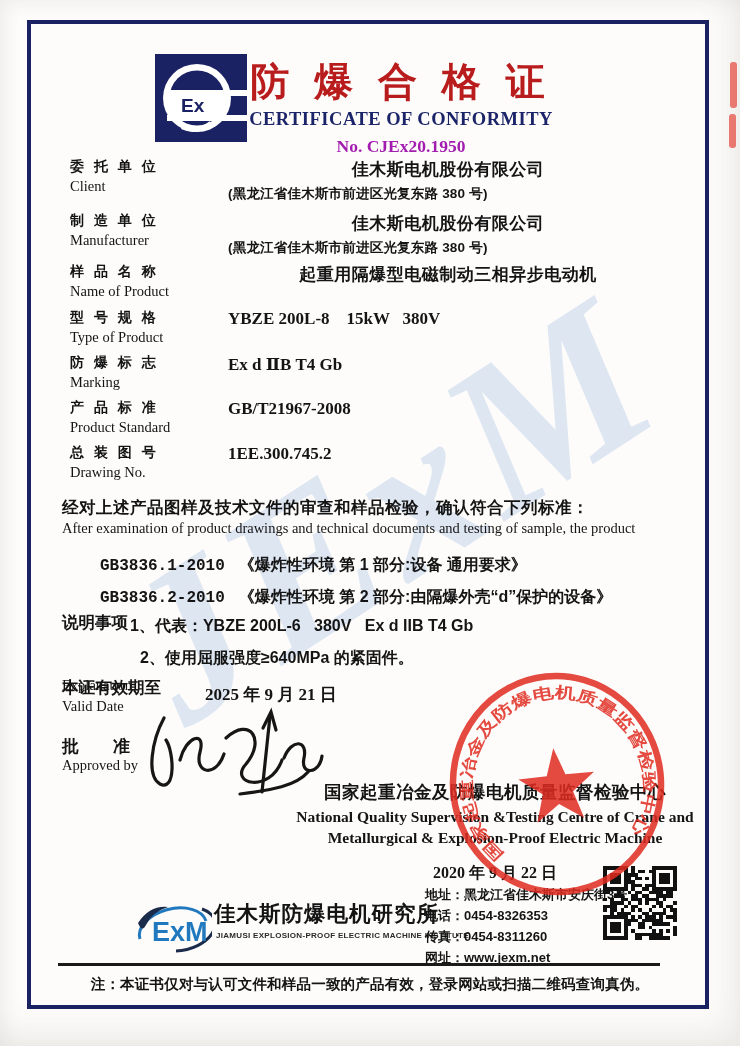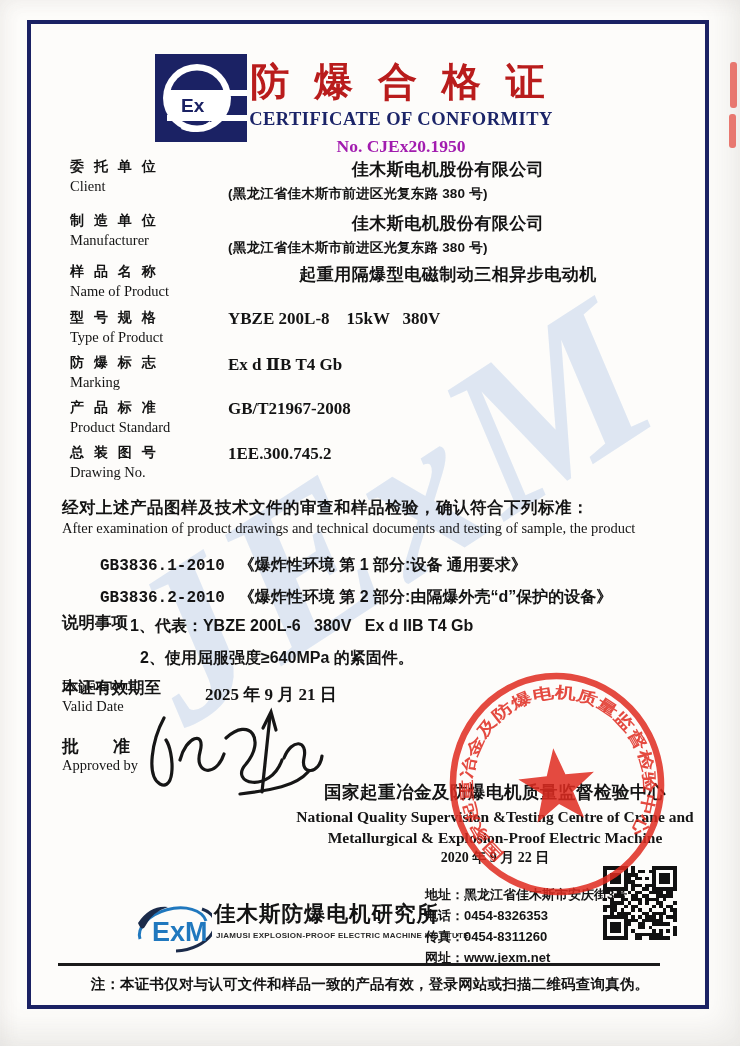--- a/index.html
+++ b/index.html
@@ -67,21 +67,21 @@
   .valid-en { position:absolute; left:62px; top:698px; font-size:14.5px; }
   .valid-date { position:absolute; left:205px; top:683px; font-size:17px; font-weight:bold; font-family:"Liberation Serif","DejaVu Serif",serif; }
 
   .appr-zh { position:absolute; left:62px; top:735px; font-size:17px; font-weight:bold; }
   .appr-en { position:absolute; left:62px; top:757px; font-size:14.5px; }
   .signature { position:absolute; left:122px; top:700px; z-index:3; }
 
   .authority { position:absolute; left:280px; top:780px; width:430px; text-align:center; z-index:2; }
   .auth-zh { font-size:17.5px; font-weight:bold; letter-spacing:.5px; }
   .auth-en { font-size:15.5px; font-weight:bold; line-height:21px; margin-top:2px; }
-  .auth-date { font-size:14px; font-weight:bold; margin-top:1px; font-family:"Liberation Serif","DejaVu Serif",serif; }
+  .auth-date { font-size:16px; font-weight:bold; margin-top:15px; font-family:"Liberation Serif","DejaVu Serif",serif; }
   .seal { position:absolute; left:443px; top:668px; z-index:3; opacity:.85; transform:rotate(-6deg); }
 
   .inst-logo { position:absolute; left:132px; top:893px; }
   .inst-zh { position:absolute; left:214px; top:899px; font-size:21.5px; font-weight:bold; letter-spacing:1px; }
   .inst-en { position:absolute; left:216px; top:931px; font-size:8px; letter-spacing:.3px; color:#2a2a2a; font-weight:bold; }
   .contacts { position:absolute; left:425px; top:884px; font-size:13px; font-weight:bold; line-height:21px; }
   .qr { position:absolute; left:603px; top:863px; }
 
   .sep { position:absolute; left:58px; top:963px; width:602px; height:3px; background:#1a1a1a; }
   .note { position:absolute; left:40px; top:975px; width:660px; text-align:center; font-size:14.5px; font-weight:bold; letter-spacing:.2px; }

